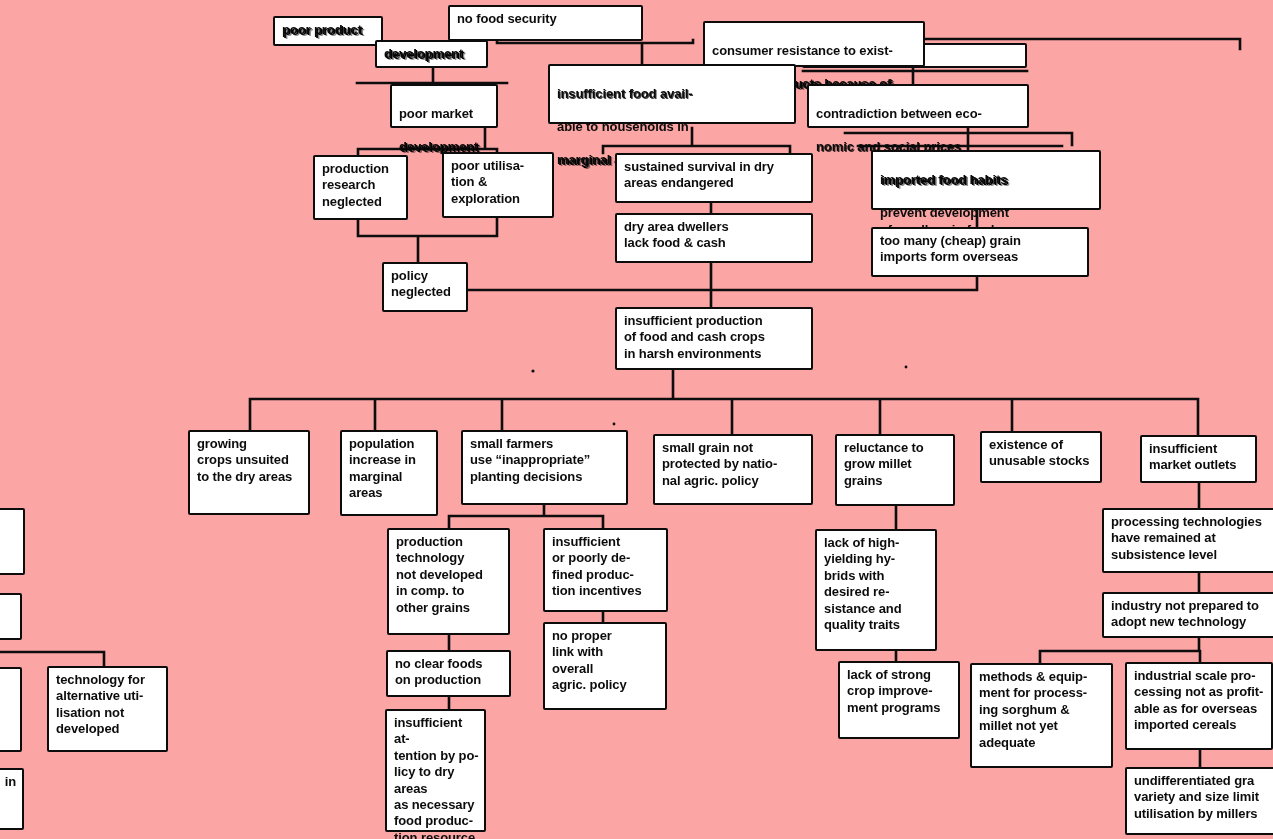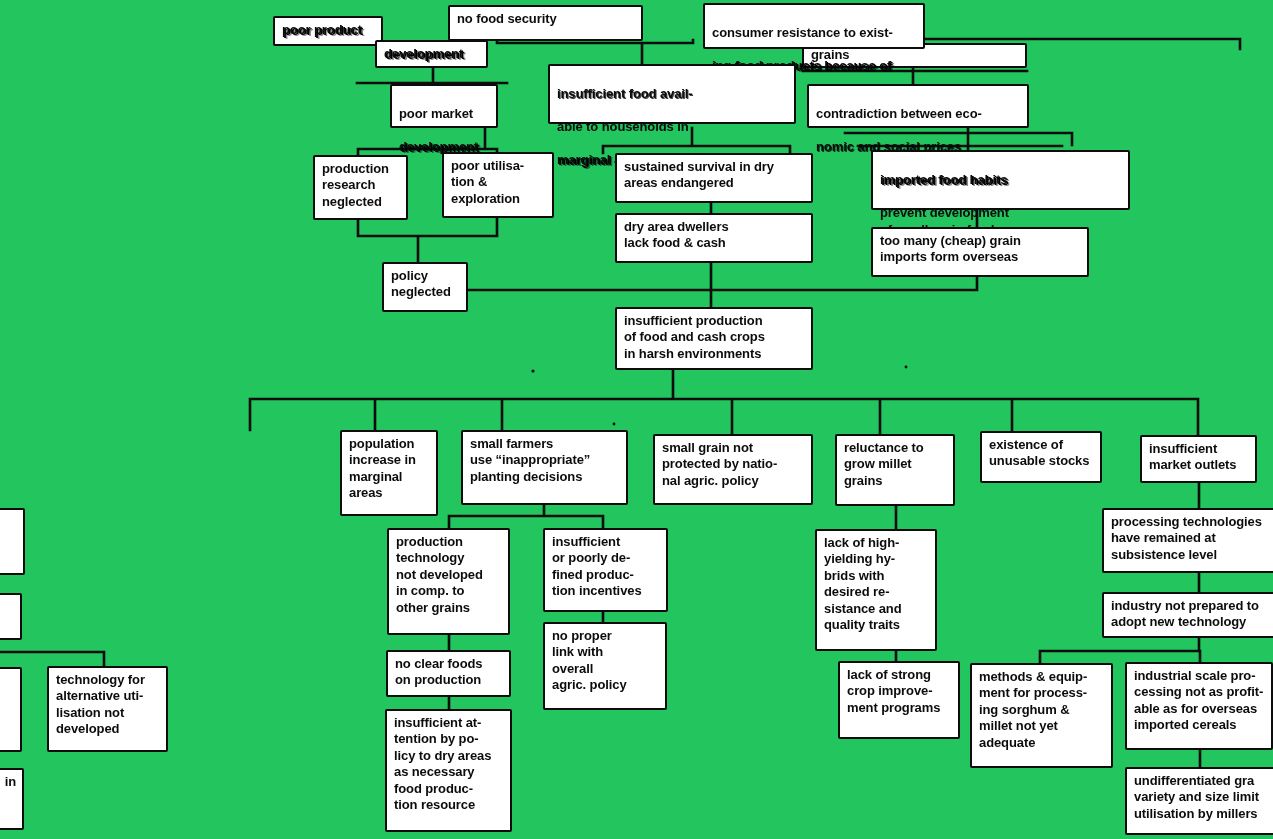--- a/index.html
+++ b/index.html
@@ -1,16 +1,16 @@
 <!DOCTYPE html>
 <html><head>
 <meta charset="utf-8">
 <style>
   html,body{margin:0;padding:0;background:#fff;}
-  #stage{position:relative;width:1273px;height:839px;overflow:hidden;background:#22c55e;
+  #stage{position:relative;width:1273px;height:839px;overflow:hidden;background:#fca5a5;
          font-family:"Liberation Sans",sans-serif;}
   svg.lines{position:absolute;left:0;top:0;z-index:0;}
   .node{position:absolute;box-sizing:border-box;z-index:1;background:#fff;
         border:2.6px solid #0c0c0c;border-radius:2px;
         padding:4px 5px 3px 7px;
         font-weight:700;font-size:13px;line-height:1.26;color:#0c0c0c;
         white-space:pre-line;letter-spacing:-0.1px;}
   .node span{display:block;}
   .ghost{z-index:0;}
   
@@ -49,21 +49,21 @@
     <circle cx="533" cy="371" r="1.6" fill="#0d0d0d"></circle>
     <circle cx="906" cy="367" r="1.4" fill="#0d0d0d"></circle>
     <circle cx="614" cy="424" r="1.4" fill="#0d0d0d"></circle>
   </svg>
 
   <div class="node ghost sm" style="left:273px;top:16px;width:110px;height:30px">poor product</div>
   <div class="node ghost sm" style="left:375px;top:40px;width:113px;height:28px">development</div>
   <div class="node" style="left:448px;top:5px;width:195px;height:36px">no food security</div>
 
   <div class="node ghost" style="left:802px;top:43px;width:225px;height:25px;padding-top:2px">grains</div>
-  <div class="node" style="left:703px;top:3px;width:222px;height:46px">
+  <div class="node" style="left:703px;top:21px;width:222px;height:46px">
     <span>consumer resistance to exist-</span>
     <span class="sm">ing food products because of small</span>
   </div>
 
   <div class="node" style="left:390px;top:84px;width:108px;height:44px">
     <span>poor market</span>
     <span class="sm">development</span>
   </div>
 
   <div class="node" style="left:548px;top:64px;width:248px;height:60px">
@@ -78,35 +78,38 @@
   </div>
 
   <div class="node" style="left:313px;top:155px;width:95px;height:65px">production
 research
 neglected</div>
   <div class="node" style="left:442px;top:152px;width:112px;height:66px">poor utilisa-
 tion &amp;
 exploration</div>
   <div class="node" style="left:615px;top:153px;width:198px;height:50px">sustained survival in dry
 areas endangered</div>
-  <div class="node" style="left:871px;top:150px;width:259px;height:60px">
+  <div class="node" style="left:871px;top:150px;width:230px;height:60px">
     <span class="sm">imported food habits</span>
     <span>prevent development
 of small grain foods</span>
   </div>
   <div class="node" style="left:615px;top:213px;width:198px;height:50px">dry area dwellers
 lack food &amp; cash</div>
   <div class="node" style="left:871px;top:227px;width:218px;height:50px">too many (cheap) grain
 imports form overseas</div>
   <div class="node" style="left:382px;top:262px;width:86px;height:50px">policy
 neglected</div>
   <div class="node" style="left:615px;top:307px;width:198px;height:63px">insufficient production
 of food and cash crops
 in harsh environments</div>
 
+  <div class="node" style="left:188px;top:430px;width:122px;height:85px">growing
+crops unsuited
+to the dry areas</div>
   <div class="node" style="left:340px;top:430px;width:98px;height:86px">population
 increase in
 marginal
 areas</div>
   <div class="node" style="left:461px;top:430px;width:167px;height:75px">small farmers
 use “inappropriate”
 planting decisions</div>
   <div class="node" style="left:653px;top:434px;width:160px;height:71px">small grain not
 protected by natio-
 nal agric. policy</div>
@@ -140,21 +143,21 @@
 on production</div>
   <div class="node" style="left:543px;top:622px;width:124px;height:88px">no proper
 link with
 overall
 agric. policy</div>
   <div class="node" style="left:1102px;top:592px;width:180px;height:46px">industry not prepared to
 adopt new technology</div>
   <div class="node" style="left:838px;top:661px;width:122px;height:78px">lack of strong
 crop improve-
 ment programs</div>
-  <div class="node" style="left:385px;top:709px;width:127px;height:123px">insufficient at-
+  <div class="node" style="left:385px;top:709px;width:101px;height:123px">insufficient at-
 tention by po-
 licy to dry areas
 as necessary
 food produc-
 tion resource</div>
   <div class="node" style="left:970px;top:663px;width:143px;height:105px">methods &amp; equip-
 ment for process-
 ing sorghum &amp;
 millet not yet
 adequate</div>

